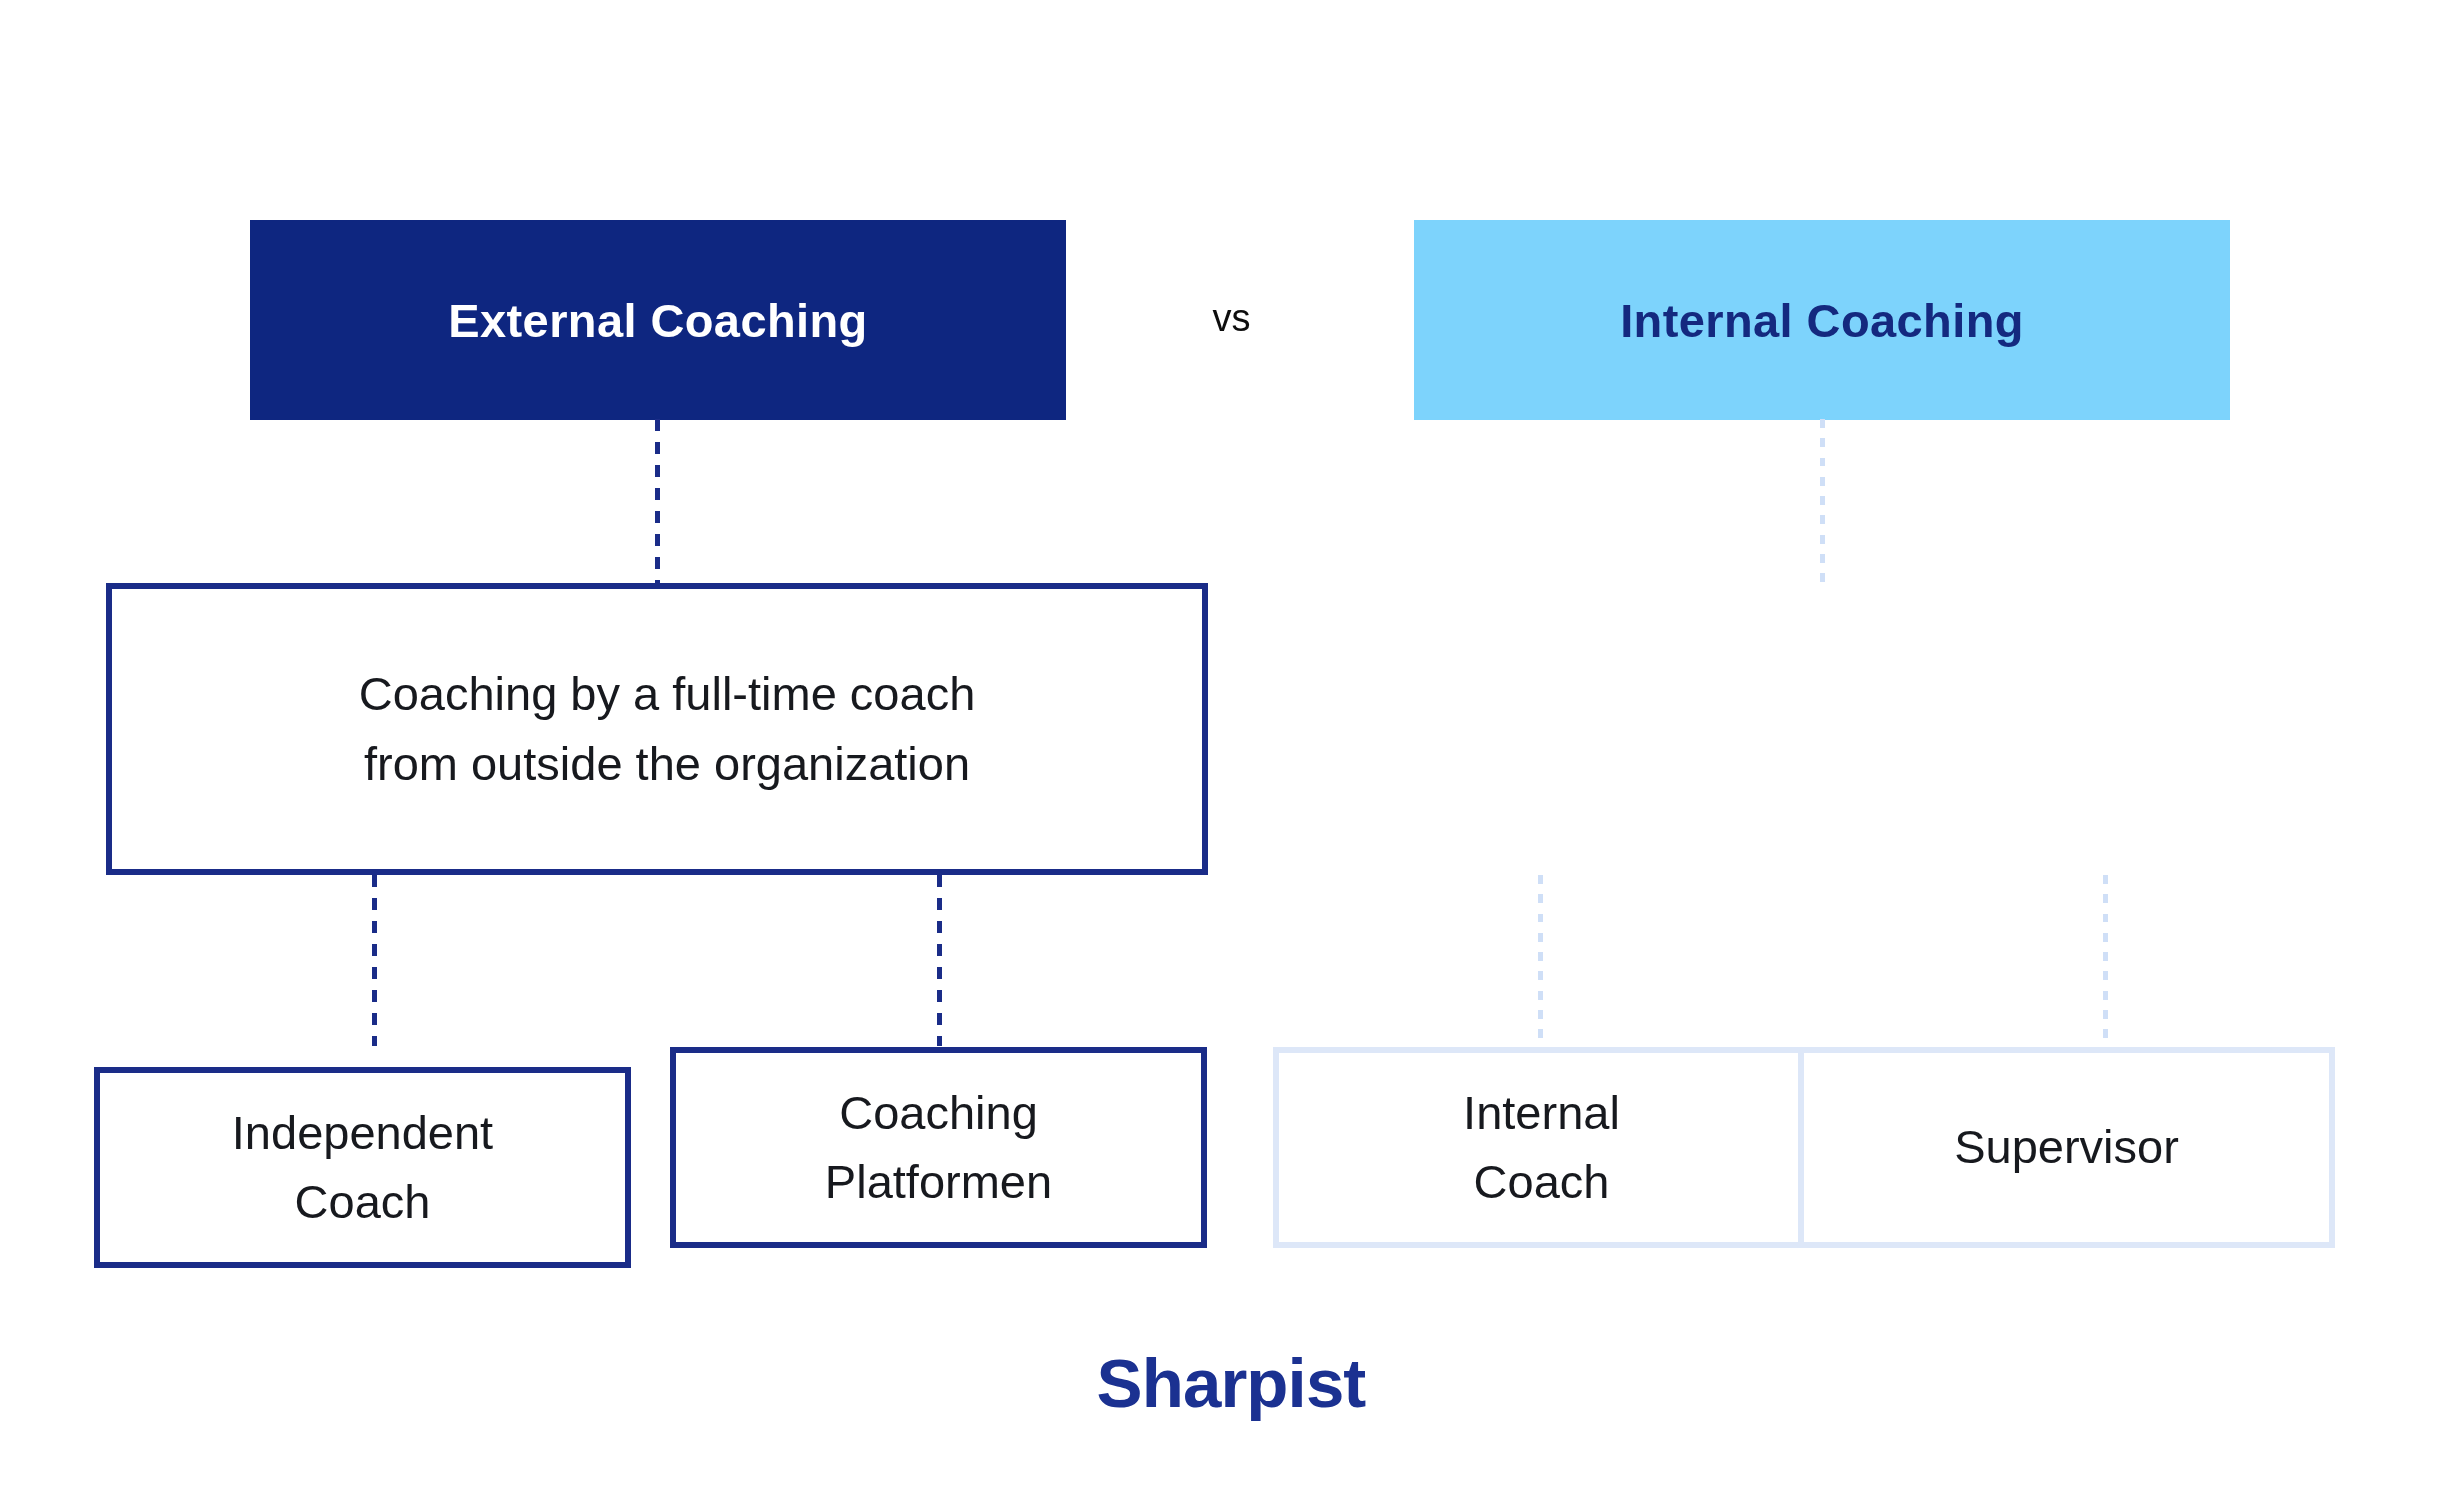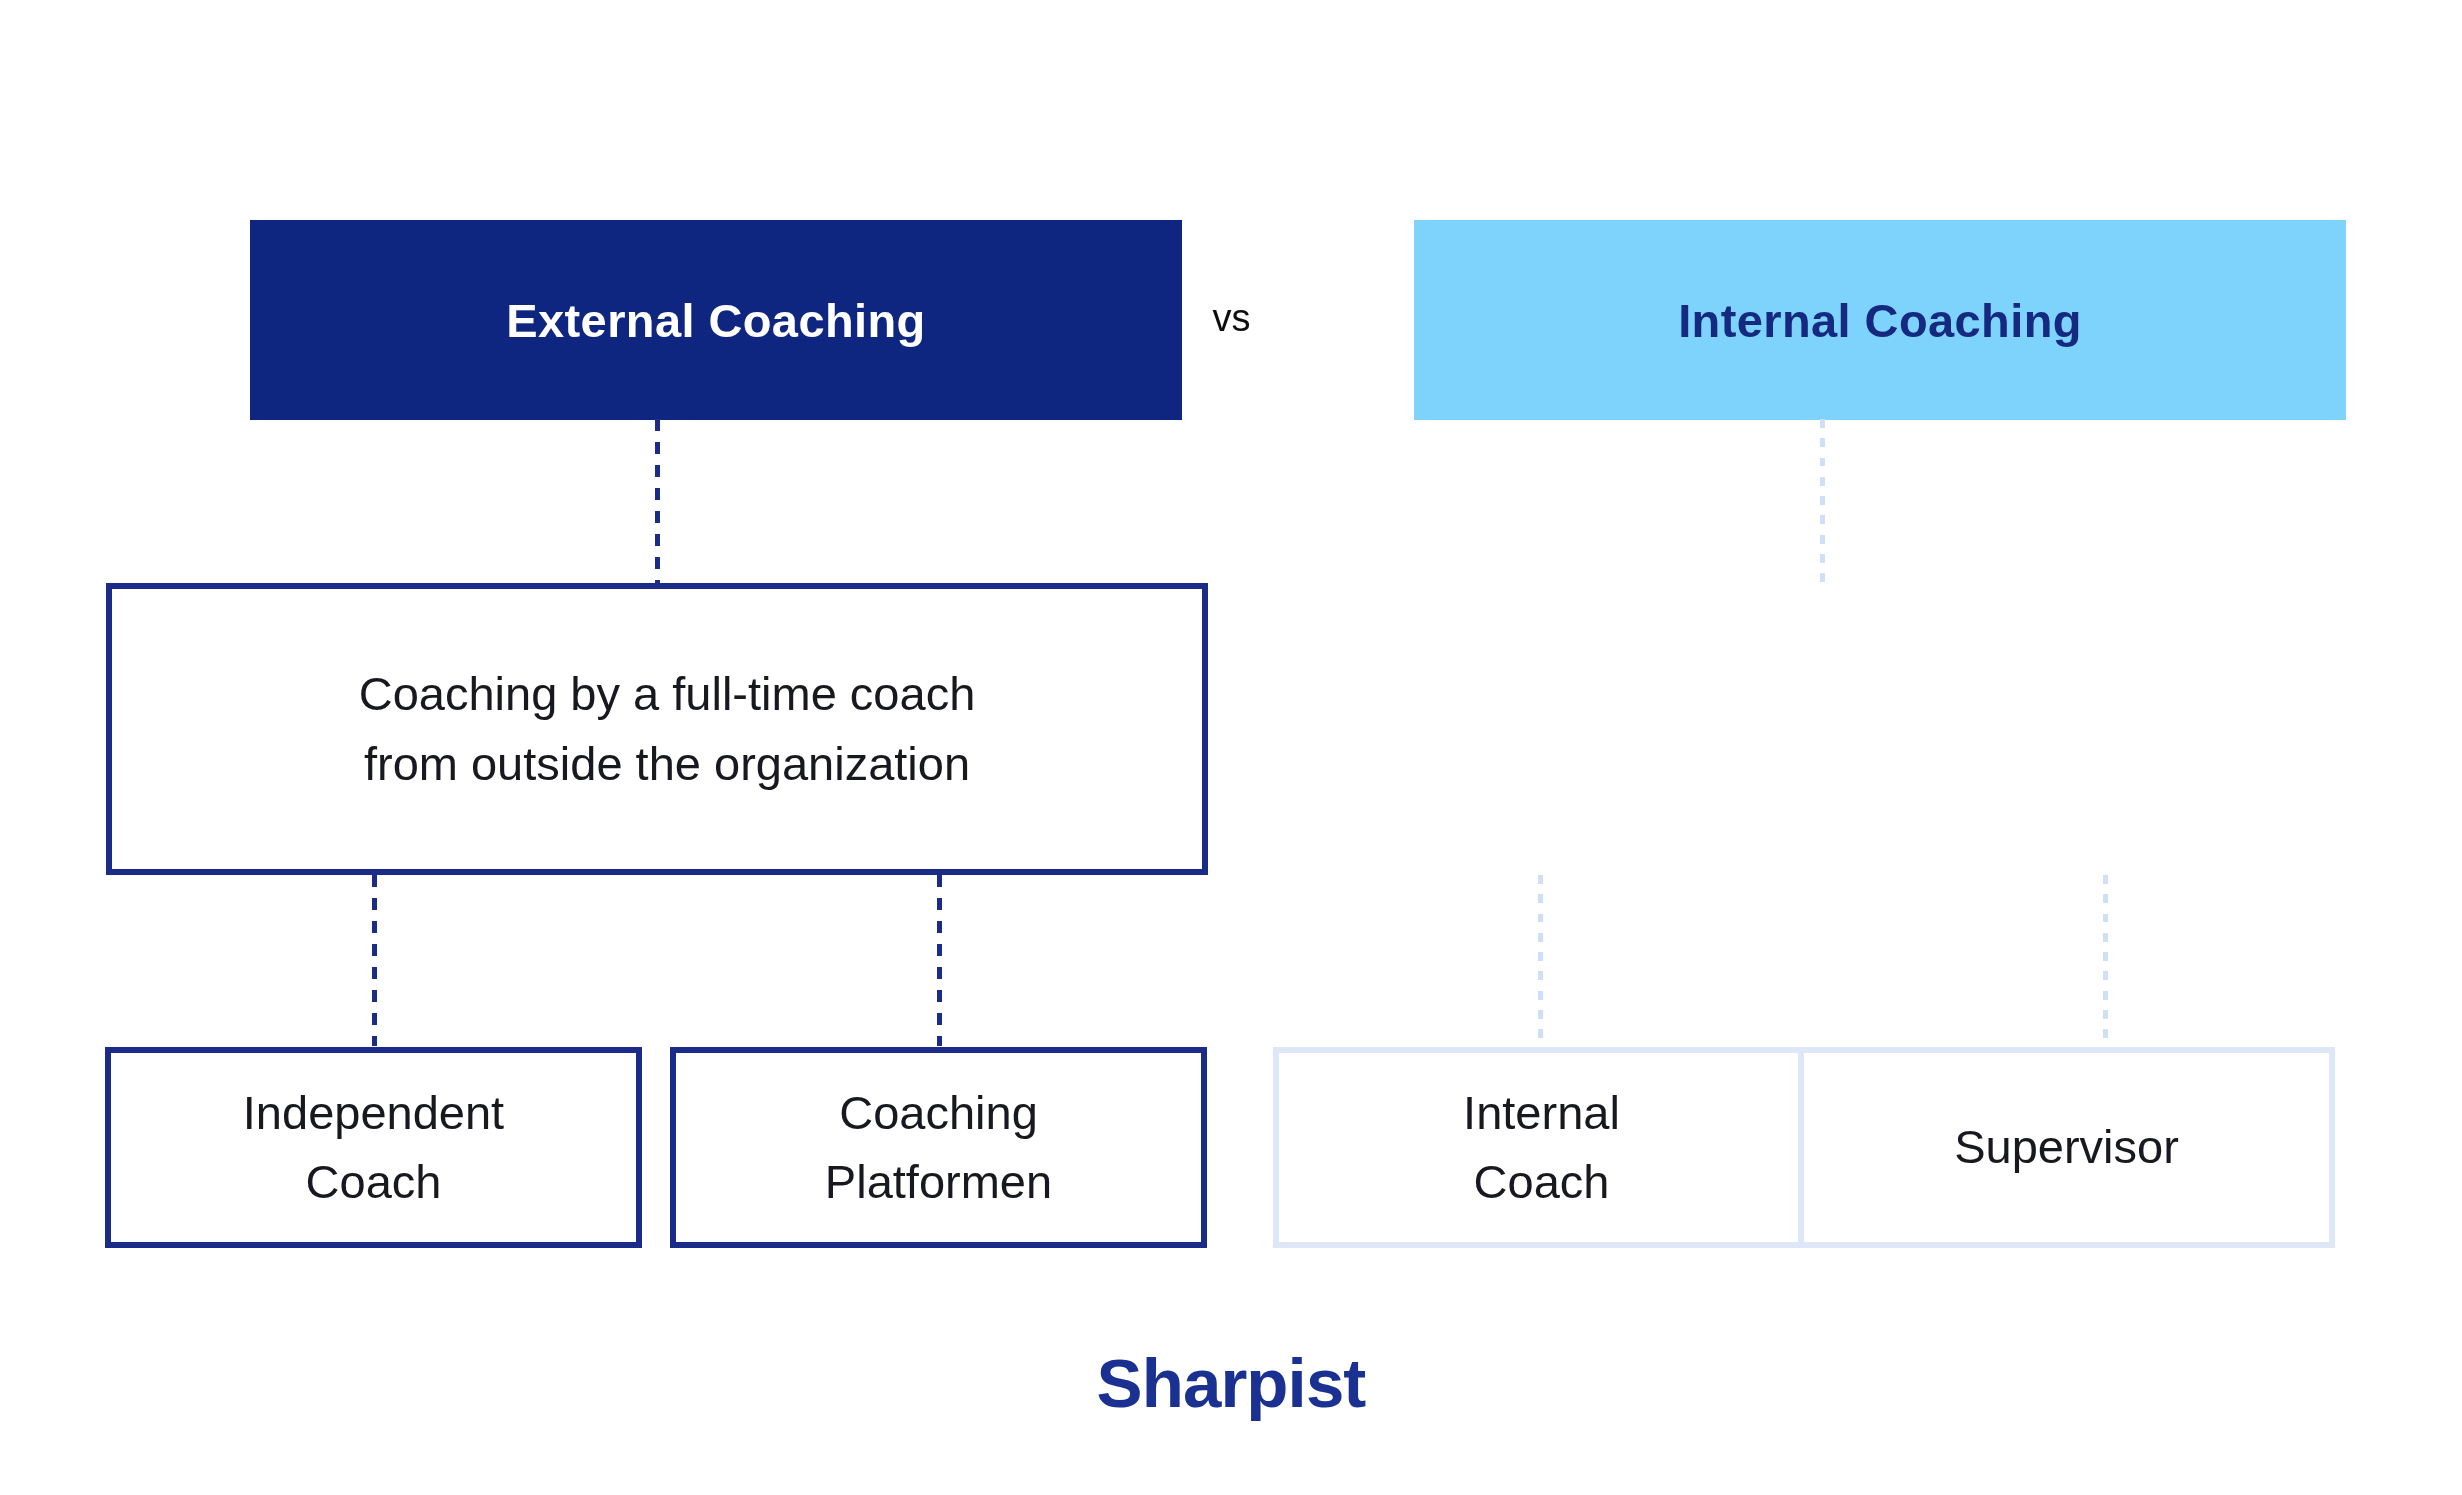--- a/index.html
+++ b/index.html
@@ -19,21 +19,21 @@
     position: absolute;
     display: flex;
     align-items: center;
     justify-content: center;
     text-align: center;
     box-sizing: border-box;
     white-space: pre-line;
   }
   
   .hdr {
-    width: 932px;
+    width: 816px;
     height: 200px;
     top: 220px;
     font-size: 47px;
     font-weight: 700;
     letter-spacing: 0.4px;
   }
   .hdr-external {
     left: 250px;
     background: #0e2680;
     color: #ffffff;
@@ -80,21 +80,21 @@
     height: 201px;
     top: 1047px;
     background: #ffffff;
     font-size: 47px;
     line-height: 1.45;
     color: #17191e;
     font-weight: 400;
   }
   .child-navy { border: 6.2px solid #1a2c88; }
   .child-light { border: 6.2px solid #dde7f8; }
-  .pos-b1 { left: 105px; }
+  .pos-b1 { left: 94px; margin-top: 20px; }
   .pos-b2 { left: 670px; }
   .pos-b3 { left: 1273px; }
   .pos-b4 { left: 1798px; }
   
   .connector {
     position: absolute;
     width: 5.3px;
   }
   .dash-navy {
     background: repeating-linear-gradient(to bottom, #1a2c88 0 12.3px, transparent 12.3px 23px);

